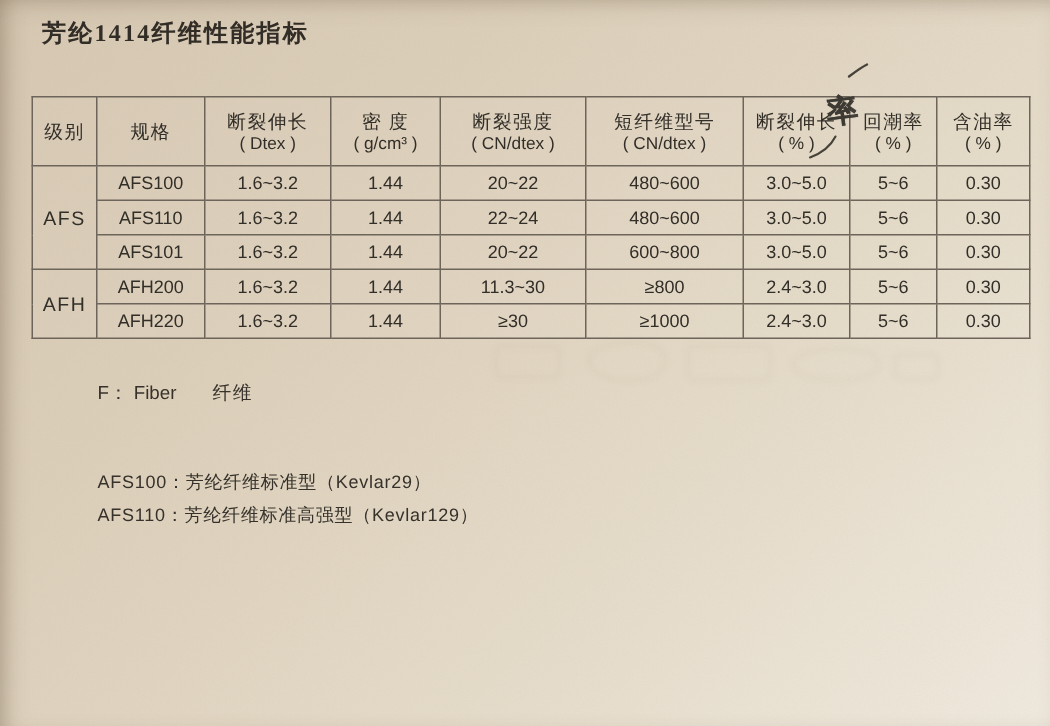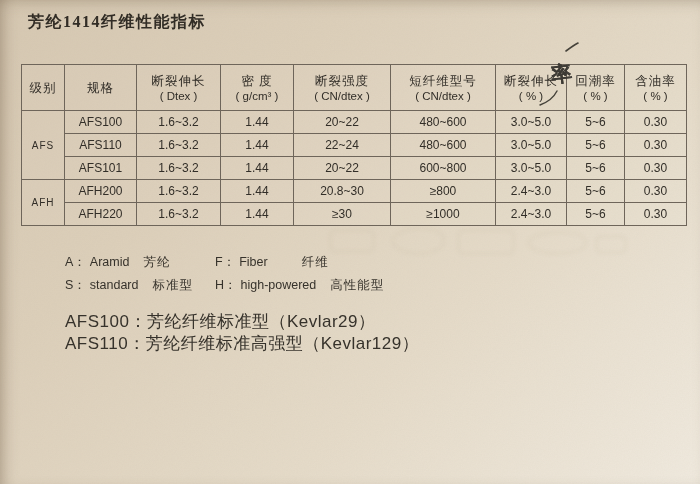--- a/index.html
+++ b/index.html
@@ -10,35 +10,35 @@
   .vignette{position:absolute;inset:0;pointer-events:none;
     box-shadow:inset 12px 0 16px -10px rgba(110,92,68,.45), inset 0 10px 16px -10px rgba(110,92,68,.35);}
   .title{position:absolute;left:28px;top:12px;font-family:"Liberation Serif",serif;
     font-weight:bold;font-size:16px;letter-spacing:1.5px;color:#322d26;}
   table.spec{position:absolute;left:21px;top:64px;width:665px;border-collapse:collapse;
     table-layout:fixed;font-size:12px;color:#322e28;}
   table.spec th,table.spec td{border:1px solid #6e655a;text-align:center;padding:0;
     overflow:visible;background:rgba(255,255,255,0.03);}
   table.spec thead th{height:45px;font-weight:normal;position:relative;}
   table.spec tbody td{height:22px;}
-  .h1{font-size:12.5px;letter-spacing:1px;line-height:15px;margin-top:1px;font-family:Liberation Serif, serif;}
+  .h1{font-size:12.5px;letter-spacing:1px;line-height:15px;margin-top:1px;}
   .h2{font-size:11.5px;letter-spacing:0;line-height:14px;}
-  .grade{font-size:10px;letter-spacing:1px;}
+  .grade{font-size:13px;letter-spacing:1px;}
   .hand{position:absolute;right:-6px;top:-5px;font-family:"Liberation Serif",serif;
     font-size:21px;font-weight:bold;color:#3d3a34;transform:rotate(-7deg);
     text-shadow:0 0 .5px #3d3a34;}
   .ink{position:absolute;left:0;top:0;pointer-events:none;}
   .legend{position:absolute;left:65px;top:251px;font-size:12.5px;line-height:23px;}
   .legend-row{display:flex;}
   .legend-item{width:150px;white-space:nowrap;}
   .legend-item.wide{width:auto;}
   .legend-item .en{margin-left:4px;}
   .legend-item .cn{margin-left:14px;letter-spacing:1px;}
-  .legend-item .cn.fargap{margin-left:34px;}
-  .models{position:absolute;left:65px;top:311px;font-size:17px;line-height:21.5px;
+  .legend-item .cn.fargap{margin-left:24px;}
+  .models{position:absolute;left:65px;top:311px;font-size:12px;line-height:21.5px;
     letter-spacing:.5px;}
   .model-line{white-space:nowrap;}
   .shortfiber{position:absolute;left:65px;top:420px;font-size:12.5px;letter-spacing:.5px;}
   .ghost{position:absolute;border:1px solid rgba(148,130,102,.45);border-radius:4px;
     filter:blur(2px);opacity:.4;pointer-events:none;}
   .ghost.g2{border-radius:50% 40% 45% 50%;}
 </style>
 </head>
 <body>
 
@@ -135,21 +135,21 @@
         <td>600~800</td>
         <td>3.0~5.0</td>
         <td>5~6</td>
         <td>0.30</td>
       </tr>
       <tr>
         <td rowspan="2" class="grade">AFH</td>
         <td>AFH200</td>
         <td>1.6~3.2</td>
         <td>1.44</td>
-        <td>20.8~30</td>
+        <td>11.3~30</td>
         <td>≥800</td>
         <td>2.4~3.0</td>
         <td>5~6</td>
         <td>0.30</td>
       </tr>
       <tr>
         <td>AFH220</td>
         <td>1.6~3.2</td>
         <td>1.44</td>
         <td>≥30</td>
@@ -161,26 +161,21 @@
     </tbody>
   </table>
 
   <svg class="ink" width="700" height="484" xmlns="http://www.w3.org/2000/svg">
     <path d="M566,51 C570,48 574,45 578,43" stroke="#45423a" stroke-width="1.6" fill="none" stroke-linecap="round"></path>
     <path d="M557,91 C554,97 548,102 540,105" stroke="#45423a" stroke-width="1.4" fill="none" stroke-linecap="round"></path>
   </svg>
 
   <div class="legend">
     <div class="legend-row">
-      <span class="legend-item"><span class="k">A：</span><span class="en">Aramid</span><span class="cn">芳纶</span></span>
       <span class="legend-item wide"><span class="k">F：</span><span class="en">Fiber</span><span class="cn fargap">纤维</span></span>
-    </div>
-    <div class="legend-row">
-      <span class="legend-item"><span class="k">S：</span><span class="en">standard</span><span class="cn">标准型</span></span>
-      <span class="legend-item wide"><span class="k">H：</span><span class="en">high-powered</span><span class="cn">高性能型</span></span>
     </div>
   </div>
 
   <div class="models">
     <div class="model-line">AFS100：芳纶纤维标准型（Kevlar29）</div>
     <div class="model-line">AFS110：芳纶纤维标准高强型（Kevlar129）</div>
   </div>
 
 
   <div class="ghost" style="left:330px;top:230px;width:42px;height:20px;"></div>

